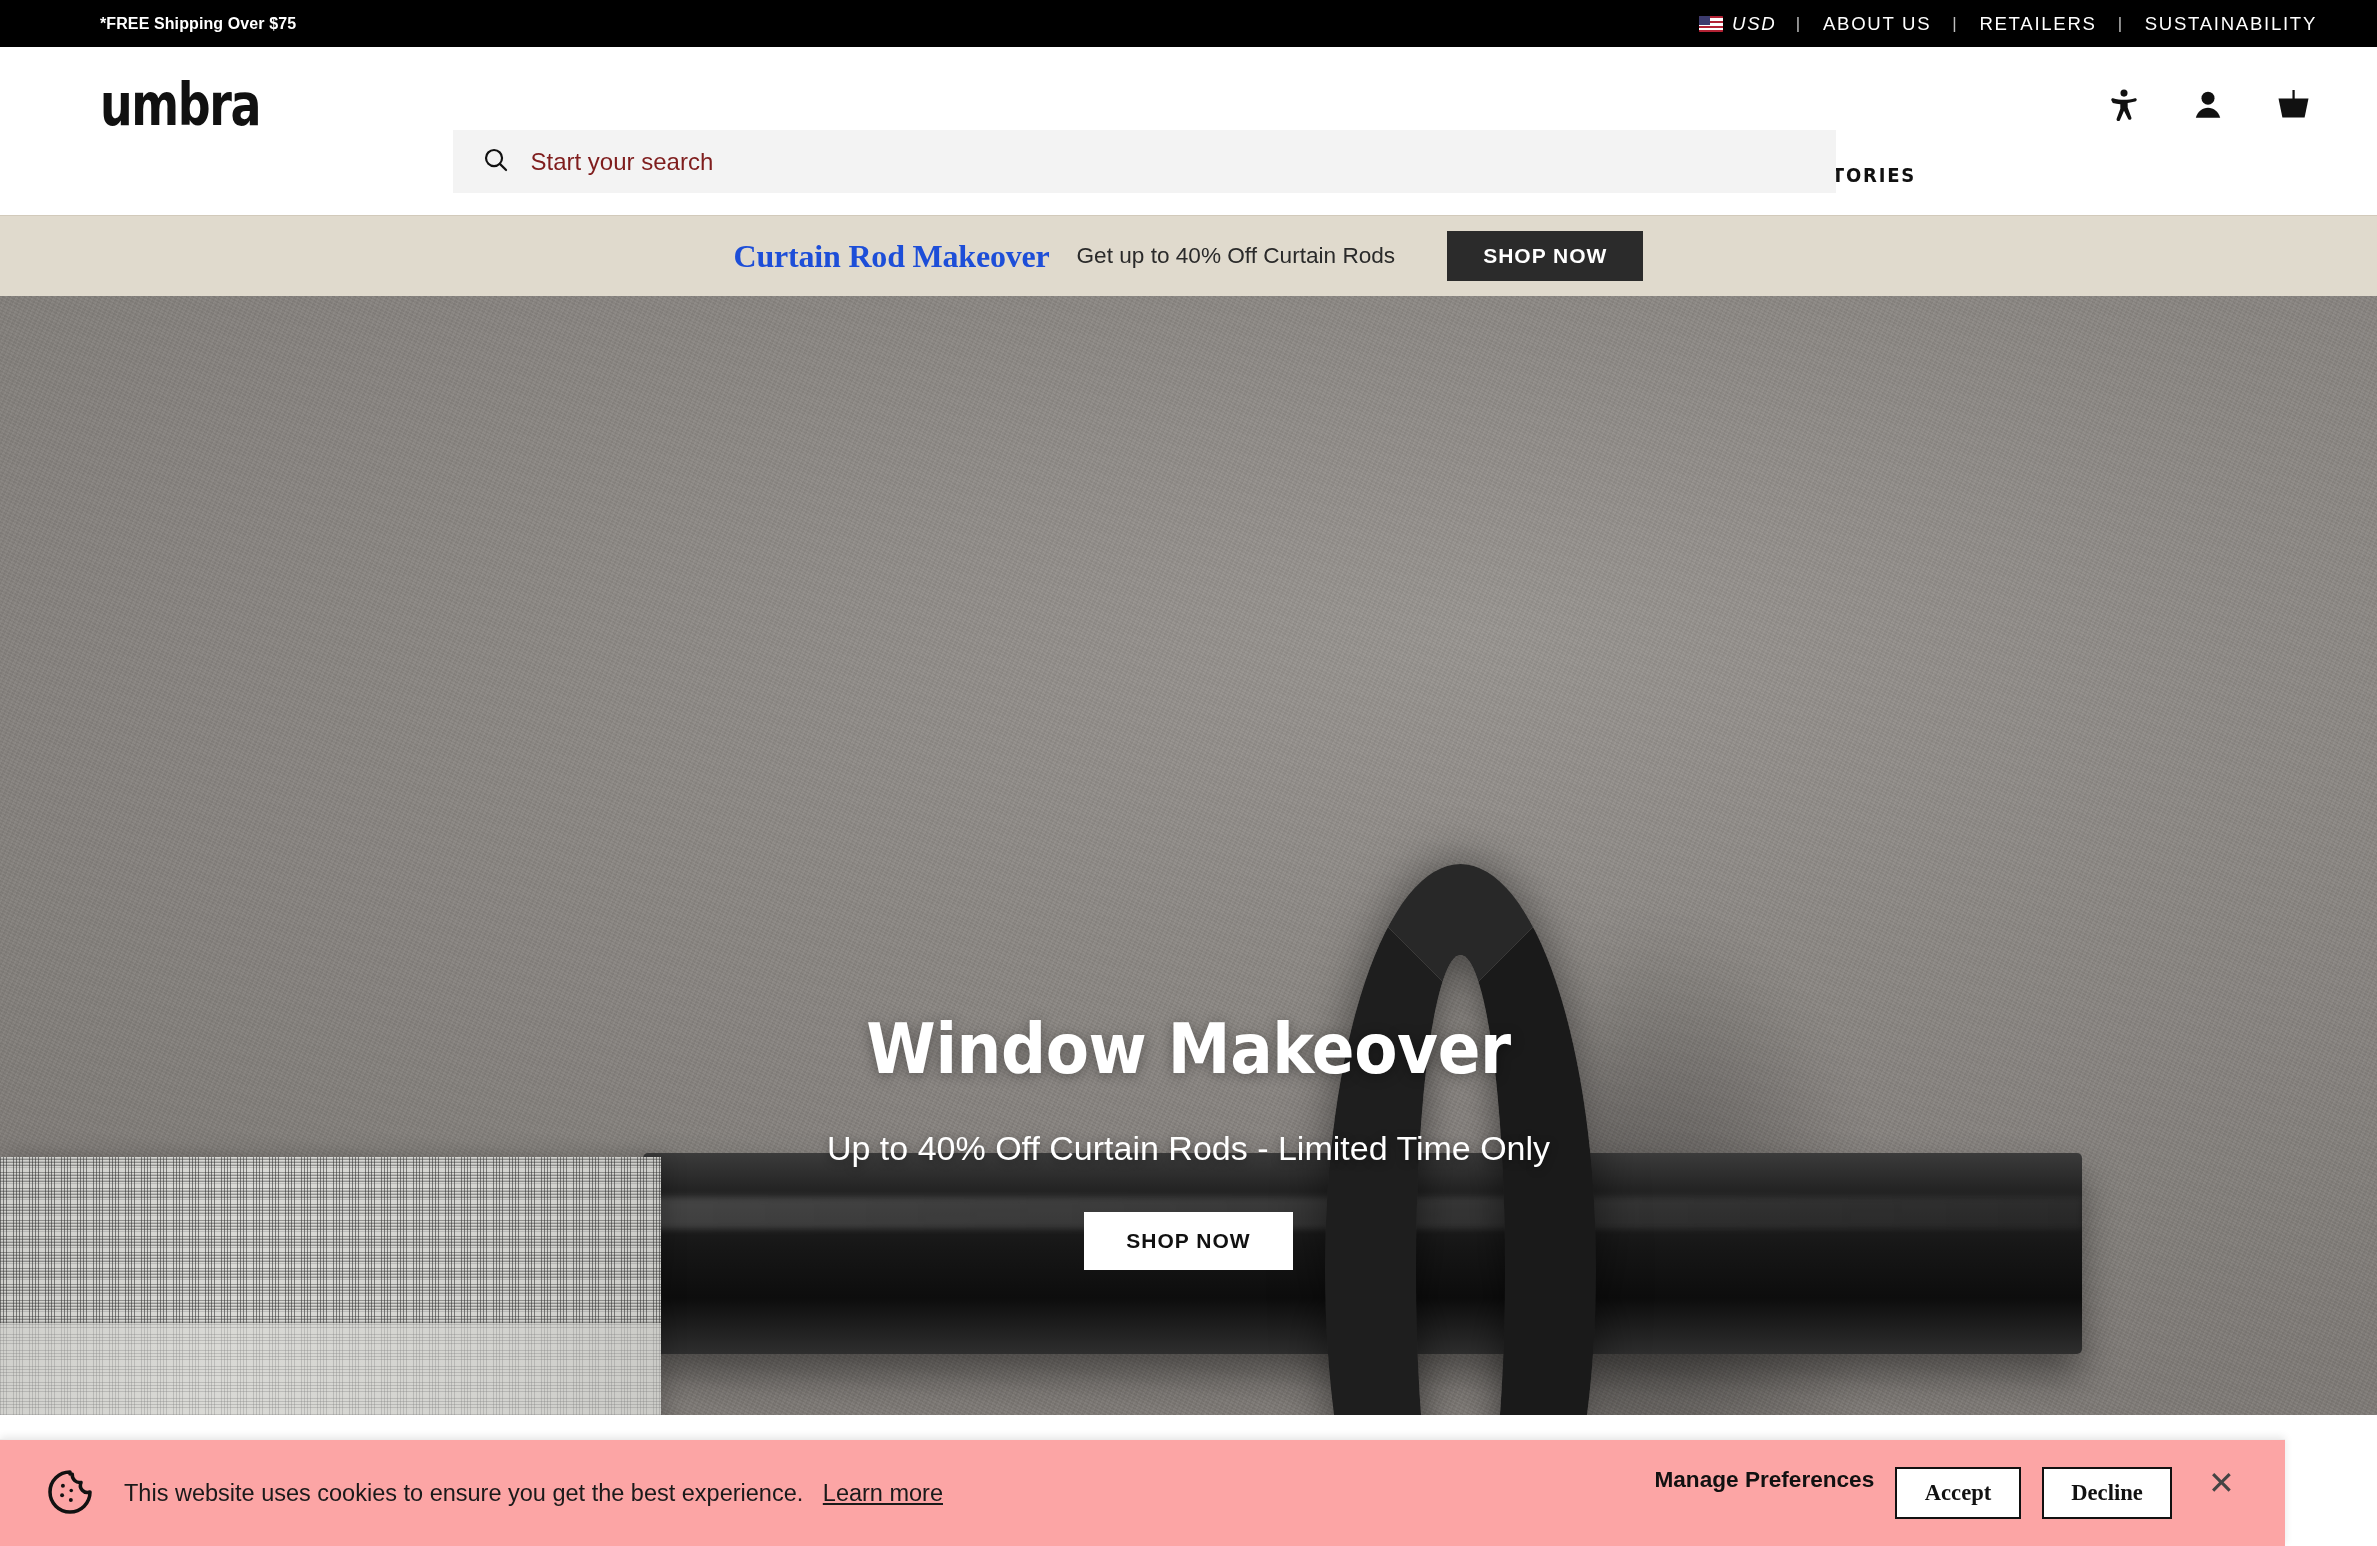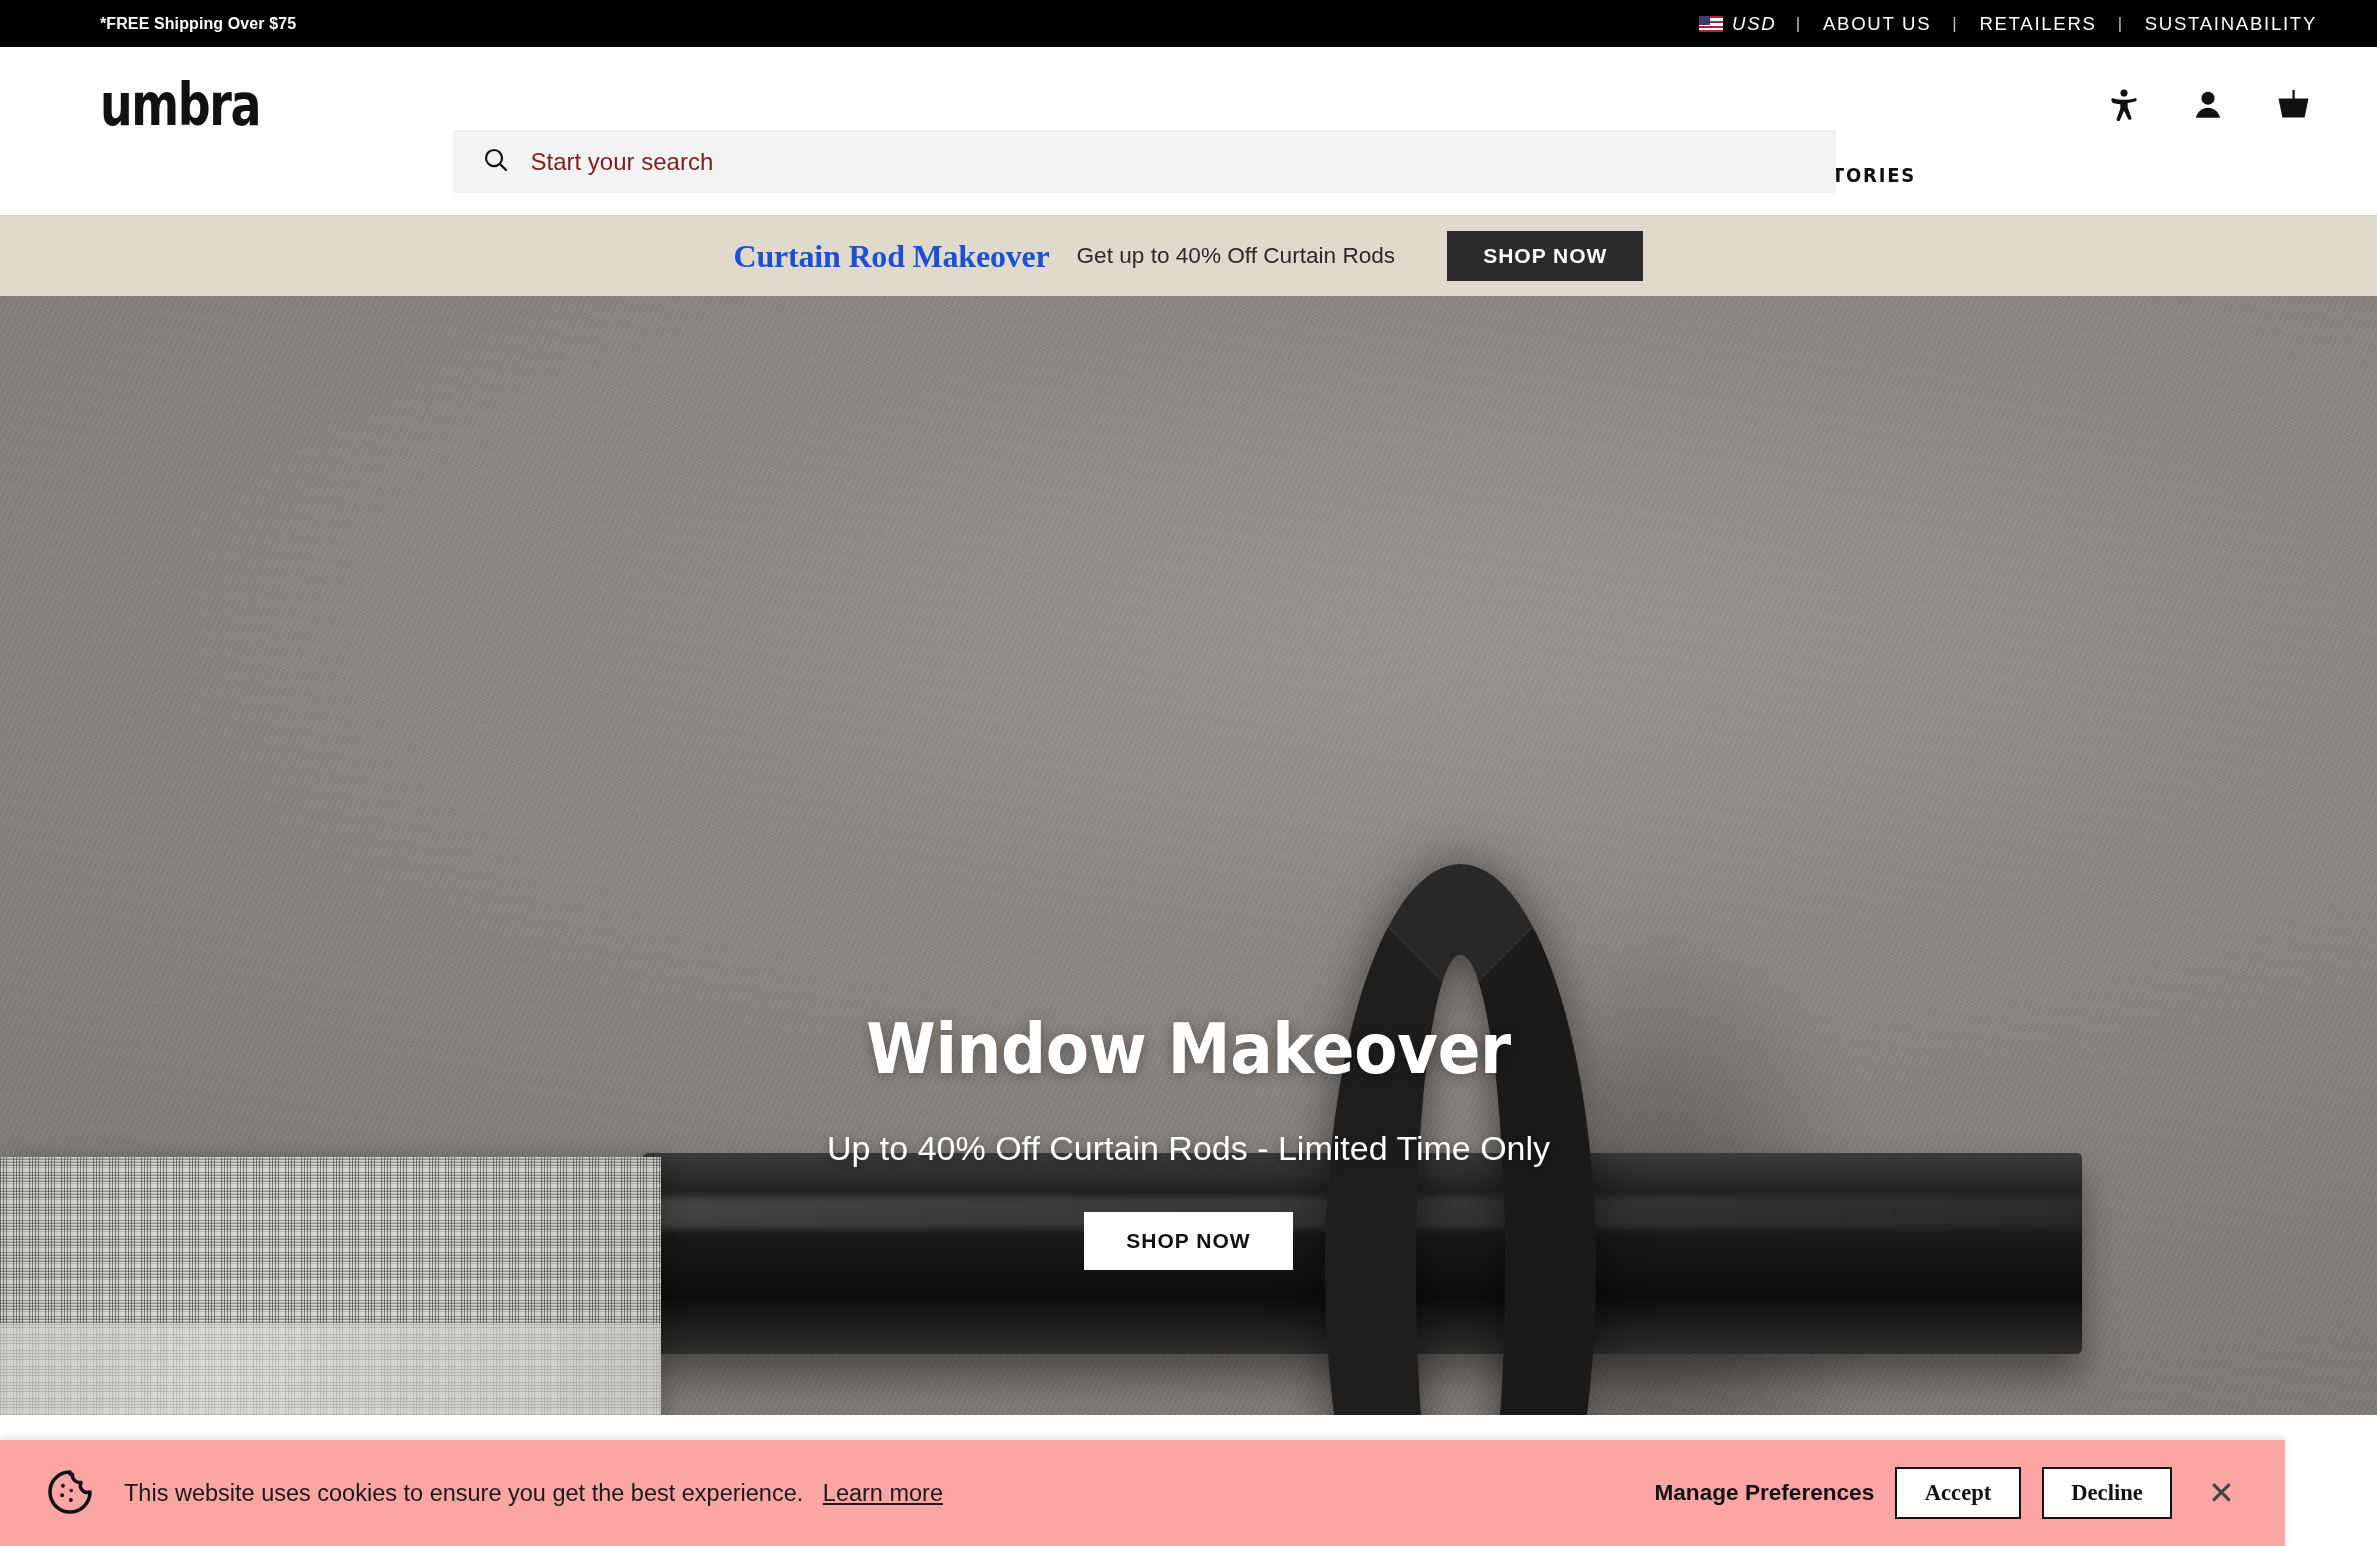--- a/index.html
+++ b/index.html
@@ -169,21 +169,21 @@
   
   .cookie {
     position:absolute; left:0; bottom:0; width:2285px; height:107px;
     background:#fca5a5; display:flex; align-items:center;
     padding:0 39px 0 45px; box-shadow:0 -1.6px 8px rgba(0,0,0,.10);
     border-top:0.8px solid #ececec;
   }
   .cookie-icon { margin-right:29px; flex:none; }
   .cookie-text { font-size:23.5px; color:#1a1a1a; }
   .cookie-link { color:#1a1a1a; text-decoration:underline; margin-left:13px; }
-  .cookie-actions { margin-left:auto; display:flex; align-items:center; gap:21px; }
+  .cookie-actions { margin-left:auto; display:flex; align-items:flex-start; gap:21px; }
   .manage-pref { font-size:22.6px; font-weight:700; color:#111; cursor:pointer; }
   .cookie-btn {
     background:#fff; border:2.4px solid #111; color:#111;
     font-size:22.6px; font-weight:700; padding:11.3px 27.5px; cursor:pointer;
     font-family:Liberation Serif, serif;
   }
   .cookie-close {
     font-size:32px; color:#444; cursor:pointer; line-height:1;
     padding:0 11.3px 0 14.6px; font-weight:300;
   }

